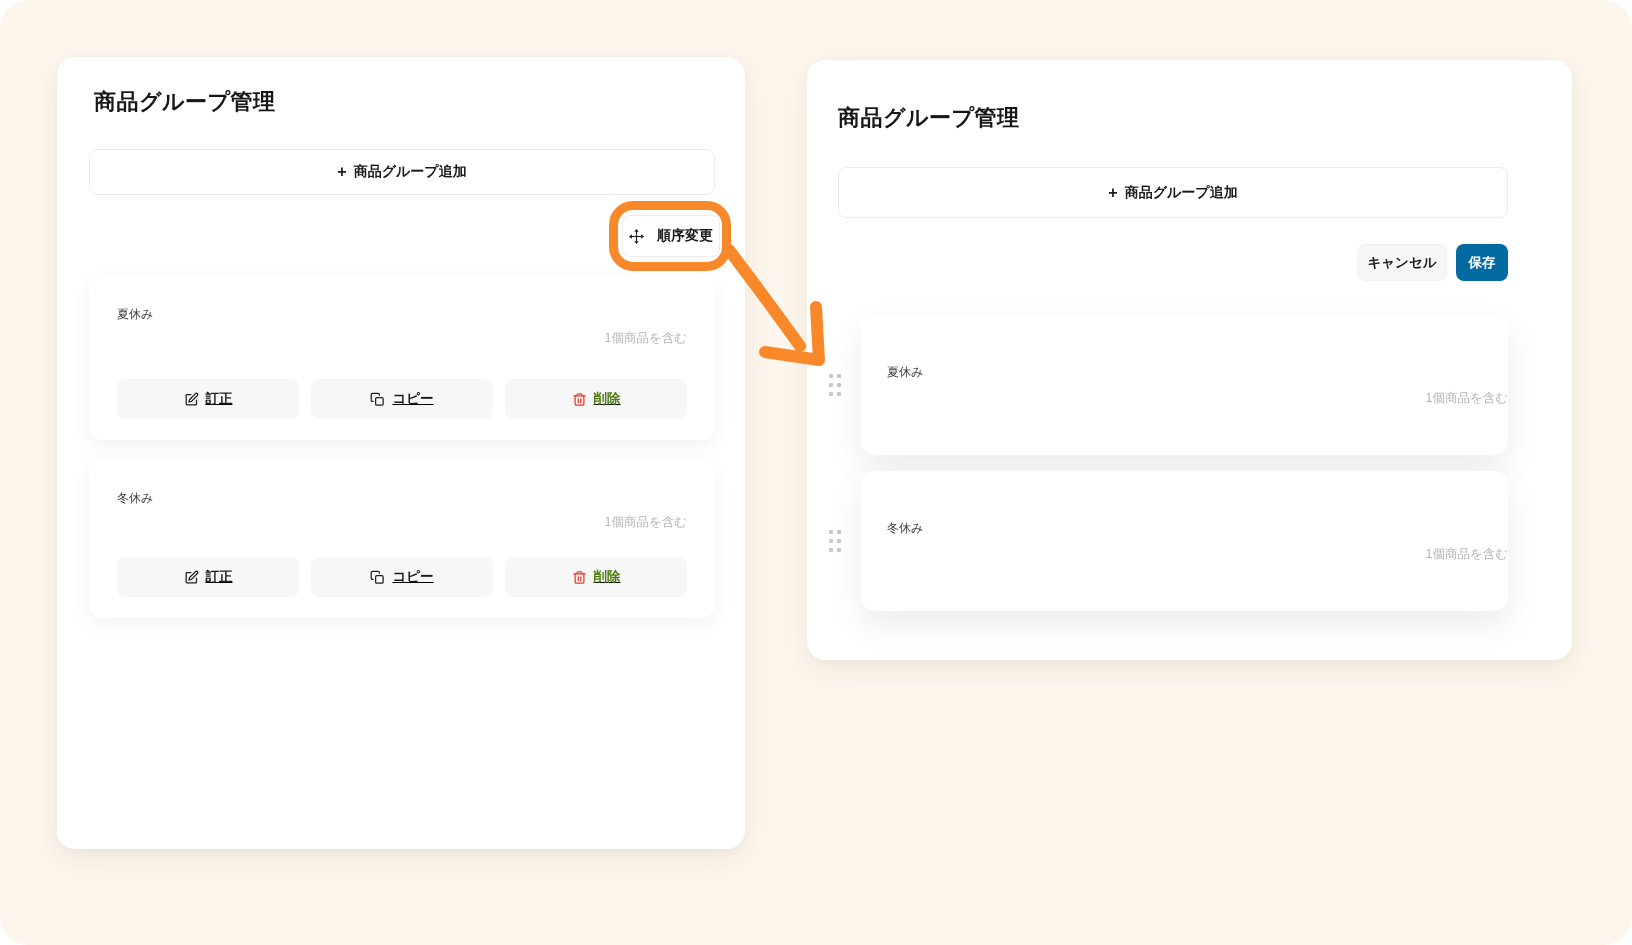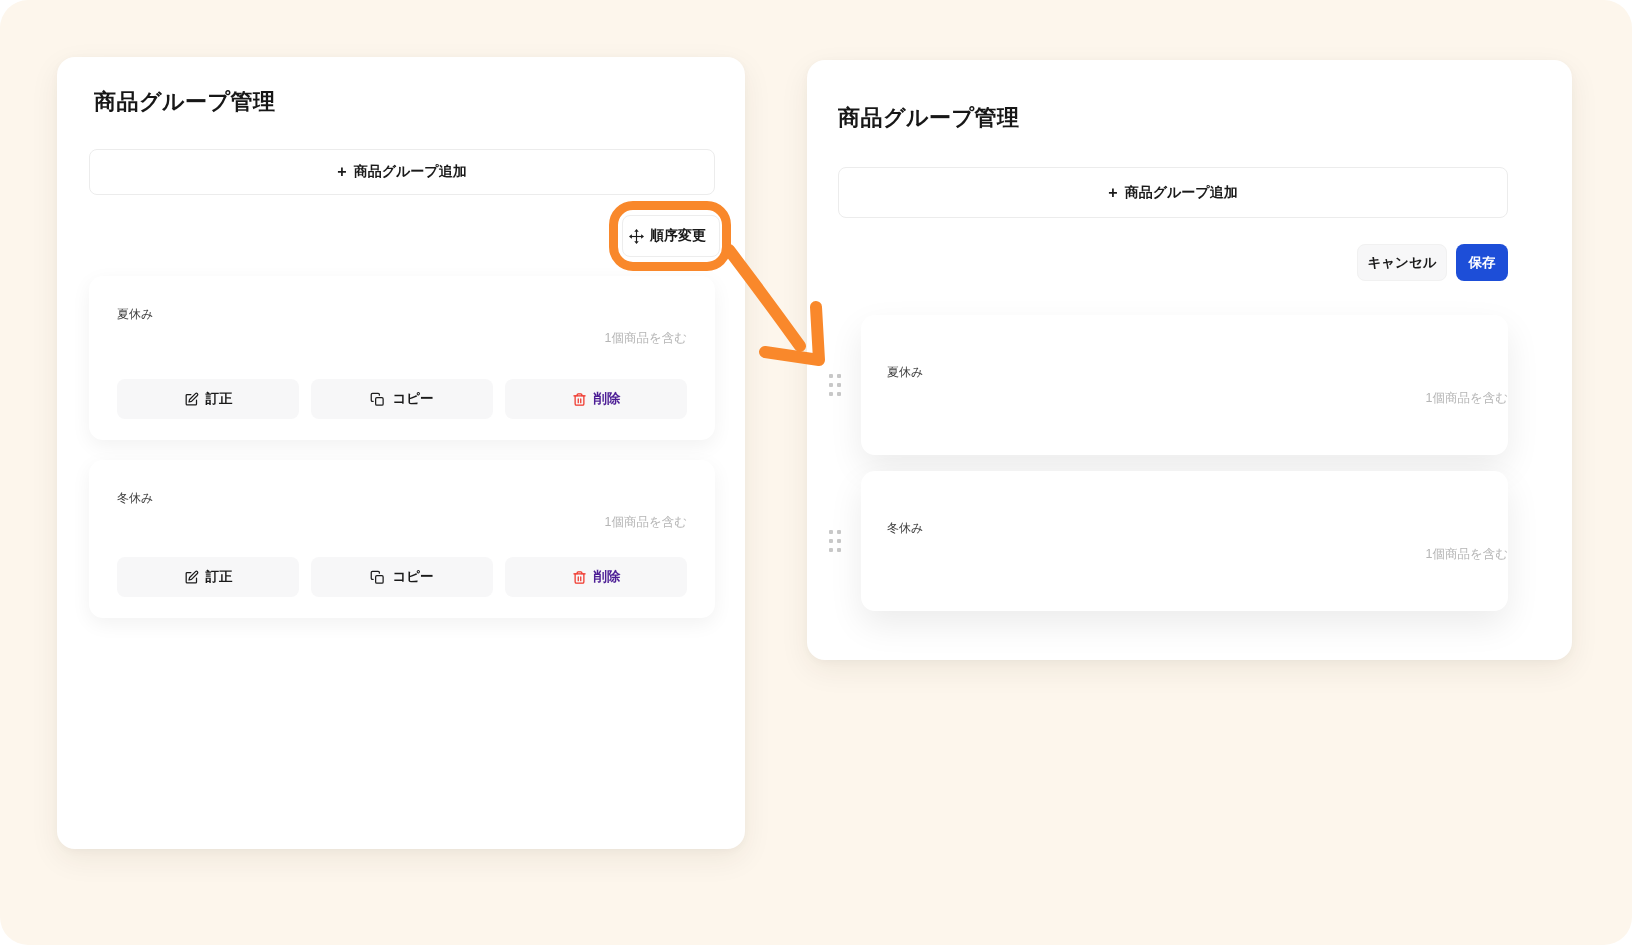--- a/index.html
+++ b/index.html
@@ -18,43 +18,43 @@
   button{font-family:inherit;cursor:pointer;}
 
   .add-btn{position:absolute;display:flex;align-items:center;justify-content:center;gap:7px;
            background:#ffffff;border:1px solid #ECECEC;border-radius:8px;
            font-size:14px;font-weight:700;color:#1a1a1a;}
   .panel-left .add-btn{left:32px;top:92px;width:626px;height:46px;}
   .panel-right .add-btn{left:31px;top:107px;width:670px;height:51px;}
   .plus{font-size:16px;font-weight:700;line-height:1;}
 
   .reorder-btn{position:absolute;left:565px;top:158px;width:98px;height:42px;
-               display:flex;align-items:center;justify-content:flex-start;gap:6px;
+               display:flex;align-items:center;justify-content:space-between;gap:6px;
                background:#ffffff;border:1px solid #EDEDED;border-radius:8px;
                font-size:14px;font-weight:700;color:#1a1a1a;}
   .reorder-highlight{position:absolute;left:552px;top:144px;width:122px;height:70px;
                border:9px solid #F9882B;border-radius:24px;box-sizing:border-box;
                pointer-events:none;z-index:5;}
 
   .group-card{position:absolute;left:32px;width:626px;background:#fff;border-radius:14px;
               box-shadow:0 6px 20px rgba(0,0,0,0.055);padding:0;box-sizing:border-box;}
   .group-card.c1{top:219px;height:164px;}
   .group-card.c2{top:403px;height:158px;}
   .g-name{margin:30px 28px 0;font-size:12px;font-weight:400;color:#3d3d3d;}
   .g-meta{margin:7px 28px 0;font-size:12.5px;color:#B5B5B5;text-align:right;}
-  .g-actions{position:absolute;left:28px;right:28px;bottom:21px;display:flex;gap:12px;}
+  .g-actions{position:absolute;left:28px;right:28px;bottom:21px;display:flex;gap:12px;text-decoration:underline;}
   .act-btn{flex:1;height:40px;display:flex;align-items:center;justify-content:center;gap:7px;
            background:#F7F7F8;border:none;border-radius:8px;
            font-size:13.5px;font-weight:700;color:#1a1a1a;}
-  .act-btn.danger{color:#4c1d95;}
+  .act-btn.danger{color:#4d7c0f;}
 
   .row-actions{position:absolute;left:31px;top:184px;width:670px;display:flex;justify-content:flex-end;gap:9px;}
   .cancel-btn{width:90px;height:37px;background:#F7F7F8;border:1px solid #F1F1F1;border-radius:8px;
               font-size:13.5px;font-weight:700;color:#1a1a1a;}
-  .save-btn{width:52px;height:37px;background:#1d4ed8;border:none;border-radius:8px;
+  .save-btn{width:52px;height:37px;background:#0369a1;border:none;border-radius:8px;
             font-size:13.5px;font-weight:700;color:#ffffff;}
 
   .sort-row{position:absolute;left:18px;width:683px;height:140px;}
   .sort-row.r1{top:255px;}
   .sort-row.r2{top:411px;}
   .drag-handle{position:absolute;left:4px;top:59px;display:grid;
                grid-template-columns:repeat(2,4px);grid-auto-rows:4px;gap:5px 4px;cursor:grab;}
   .drag-handle i{width:4px;height:4px;background:#C8C8C8;border-radius:1px;}
   .sort-card{position:absolute;left:36px;top:0;width:647px;height:140px;background:#fff;border-radius:14px;
              box-shadow:0 14px 34px rgba(0,0,0,0.08);box-sizing:border-box;

